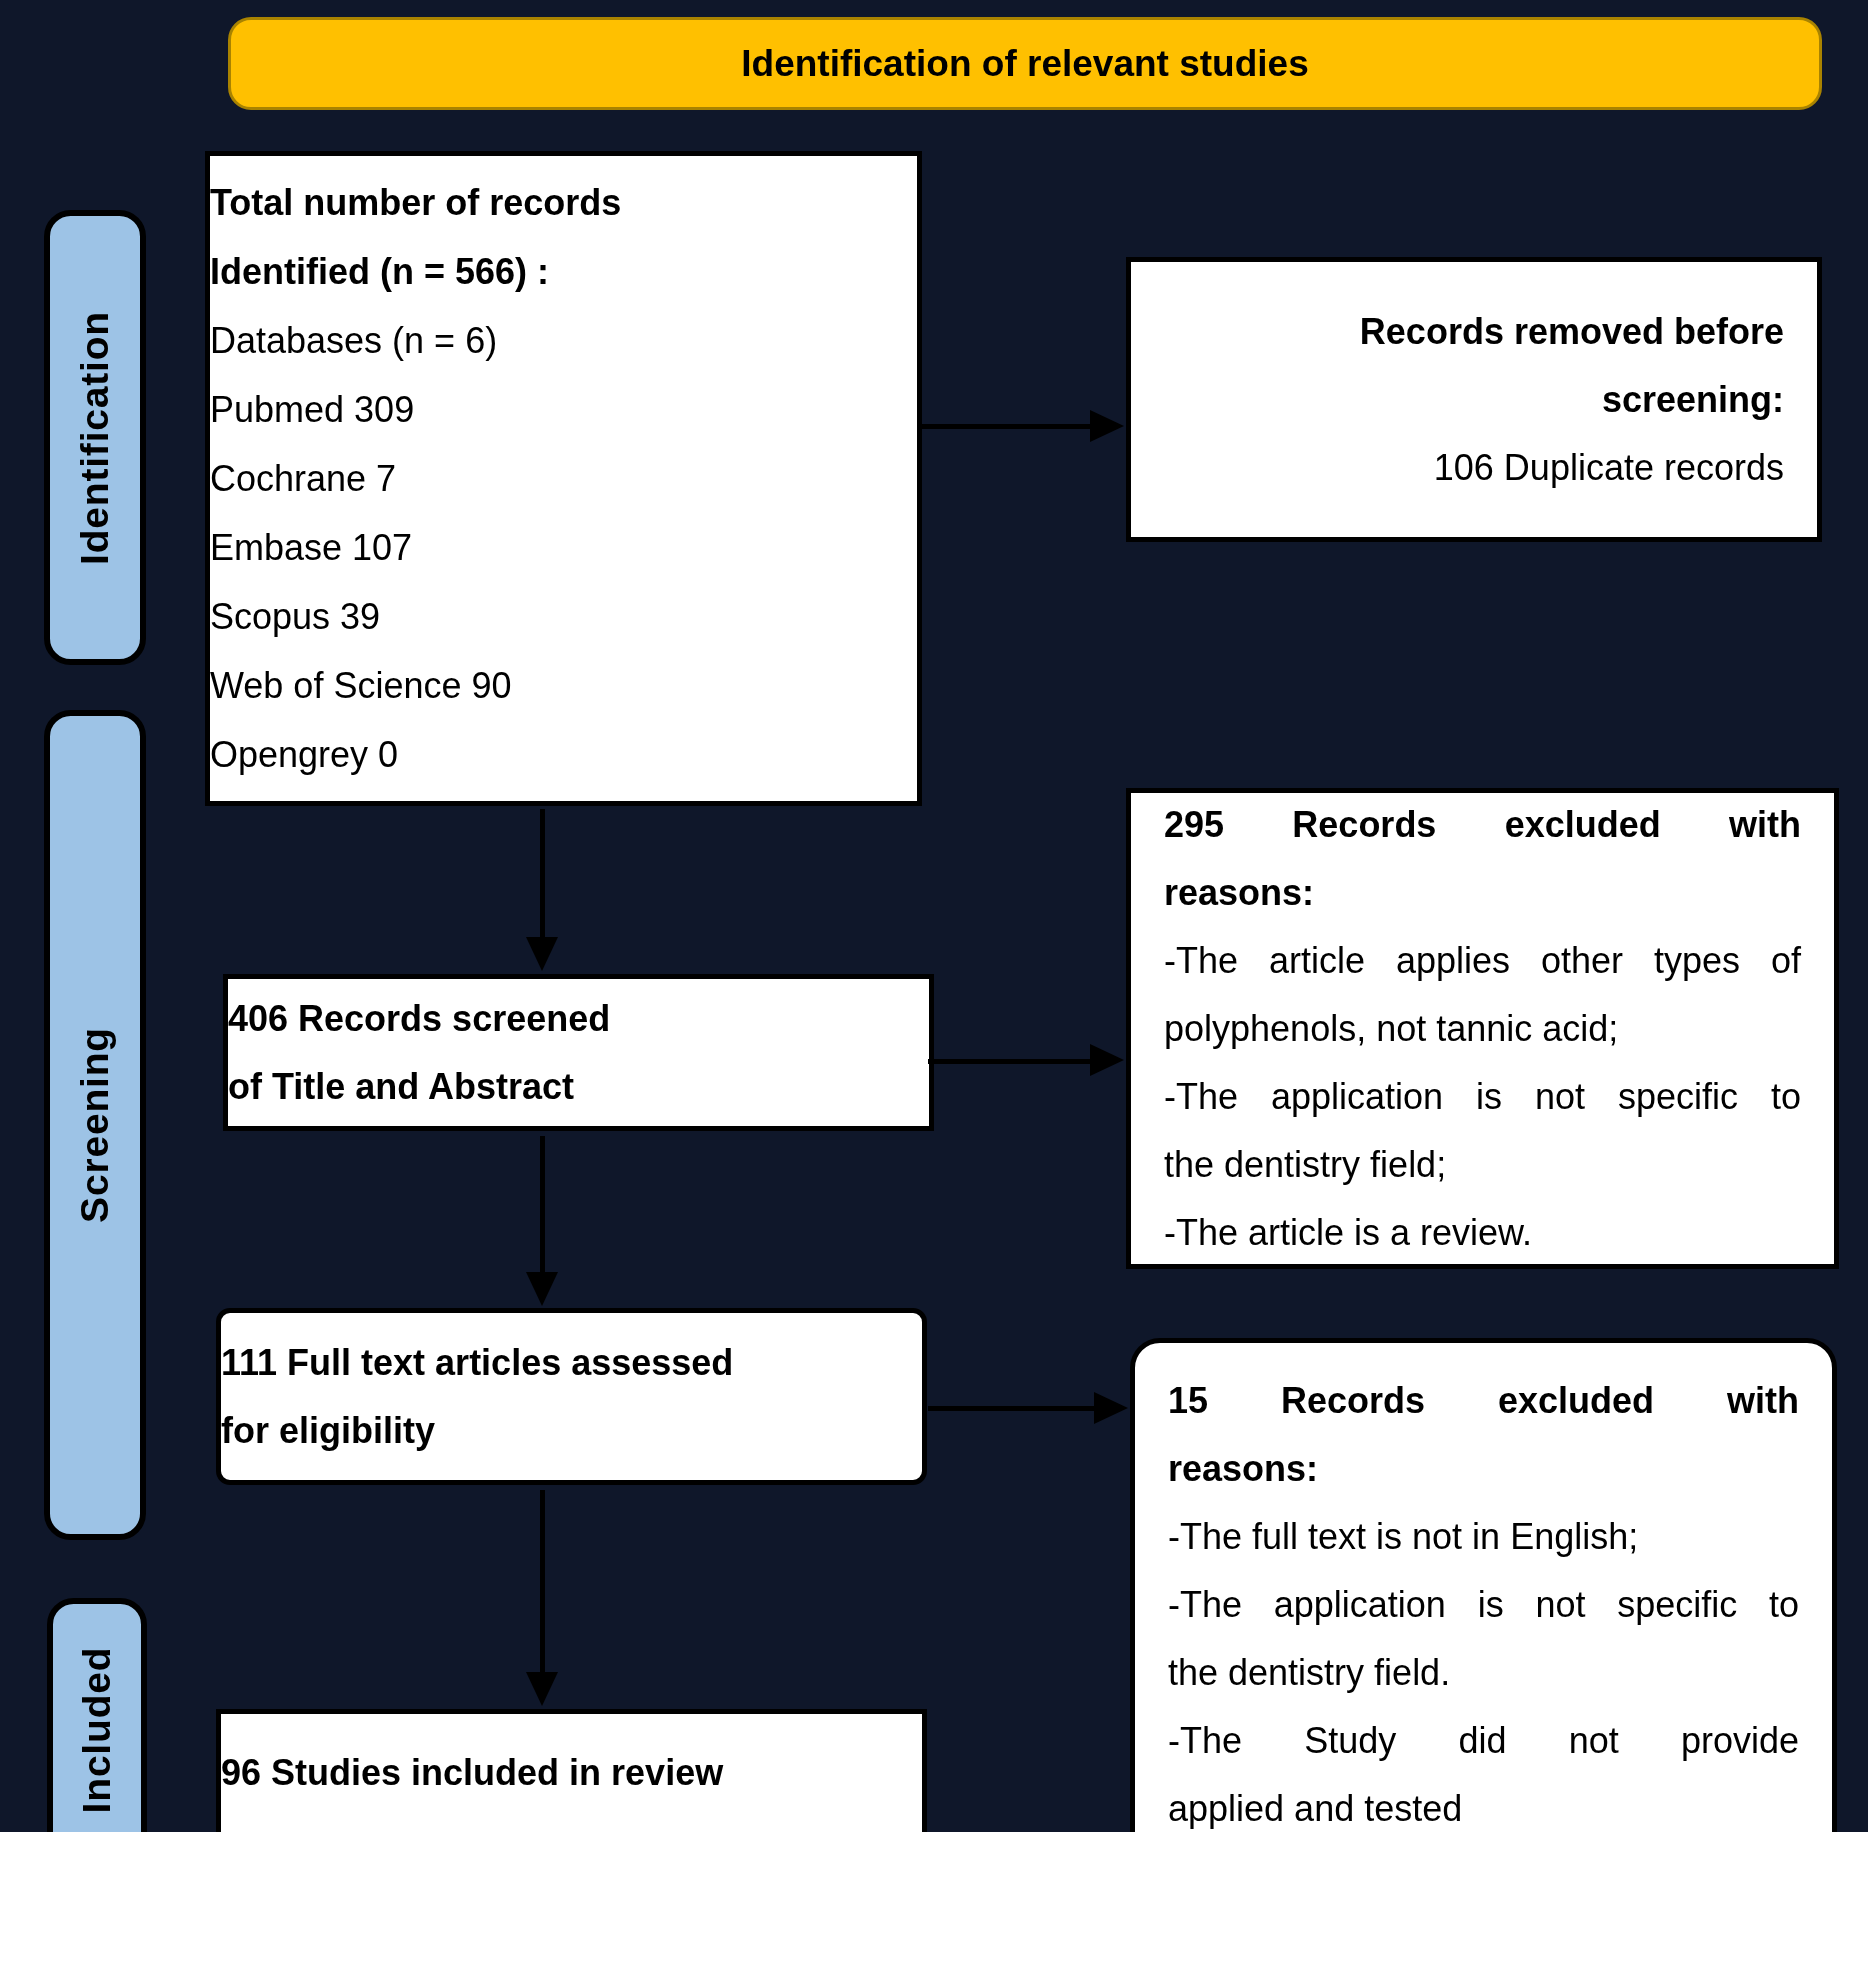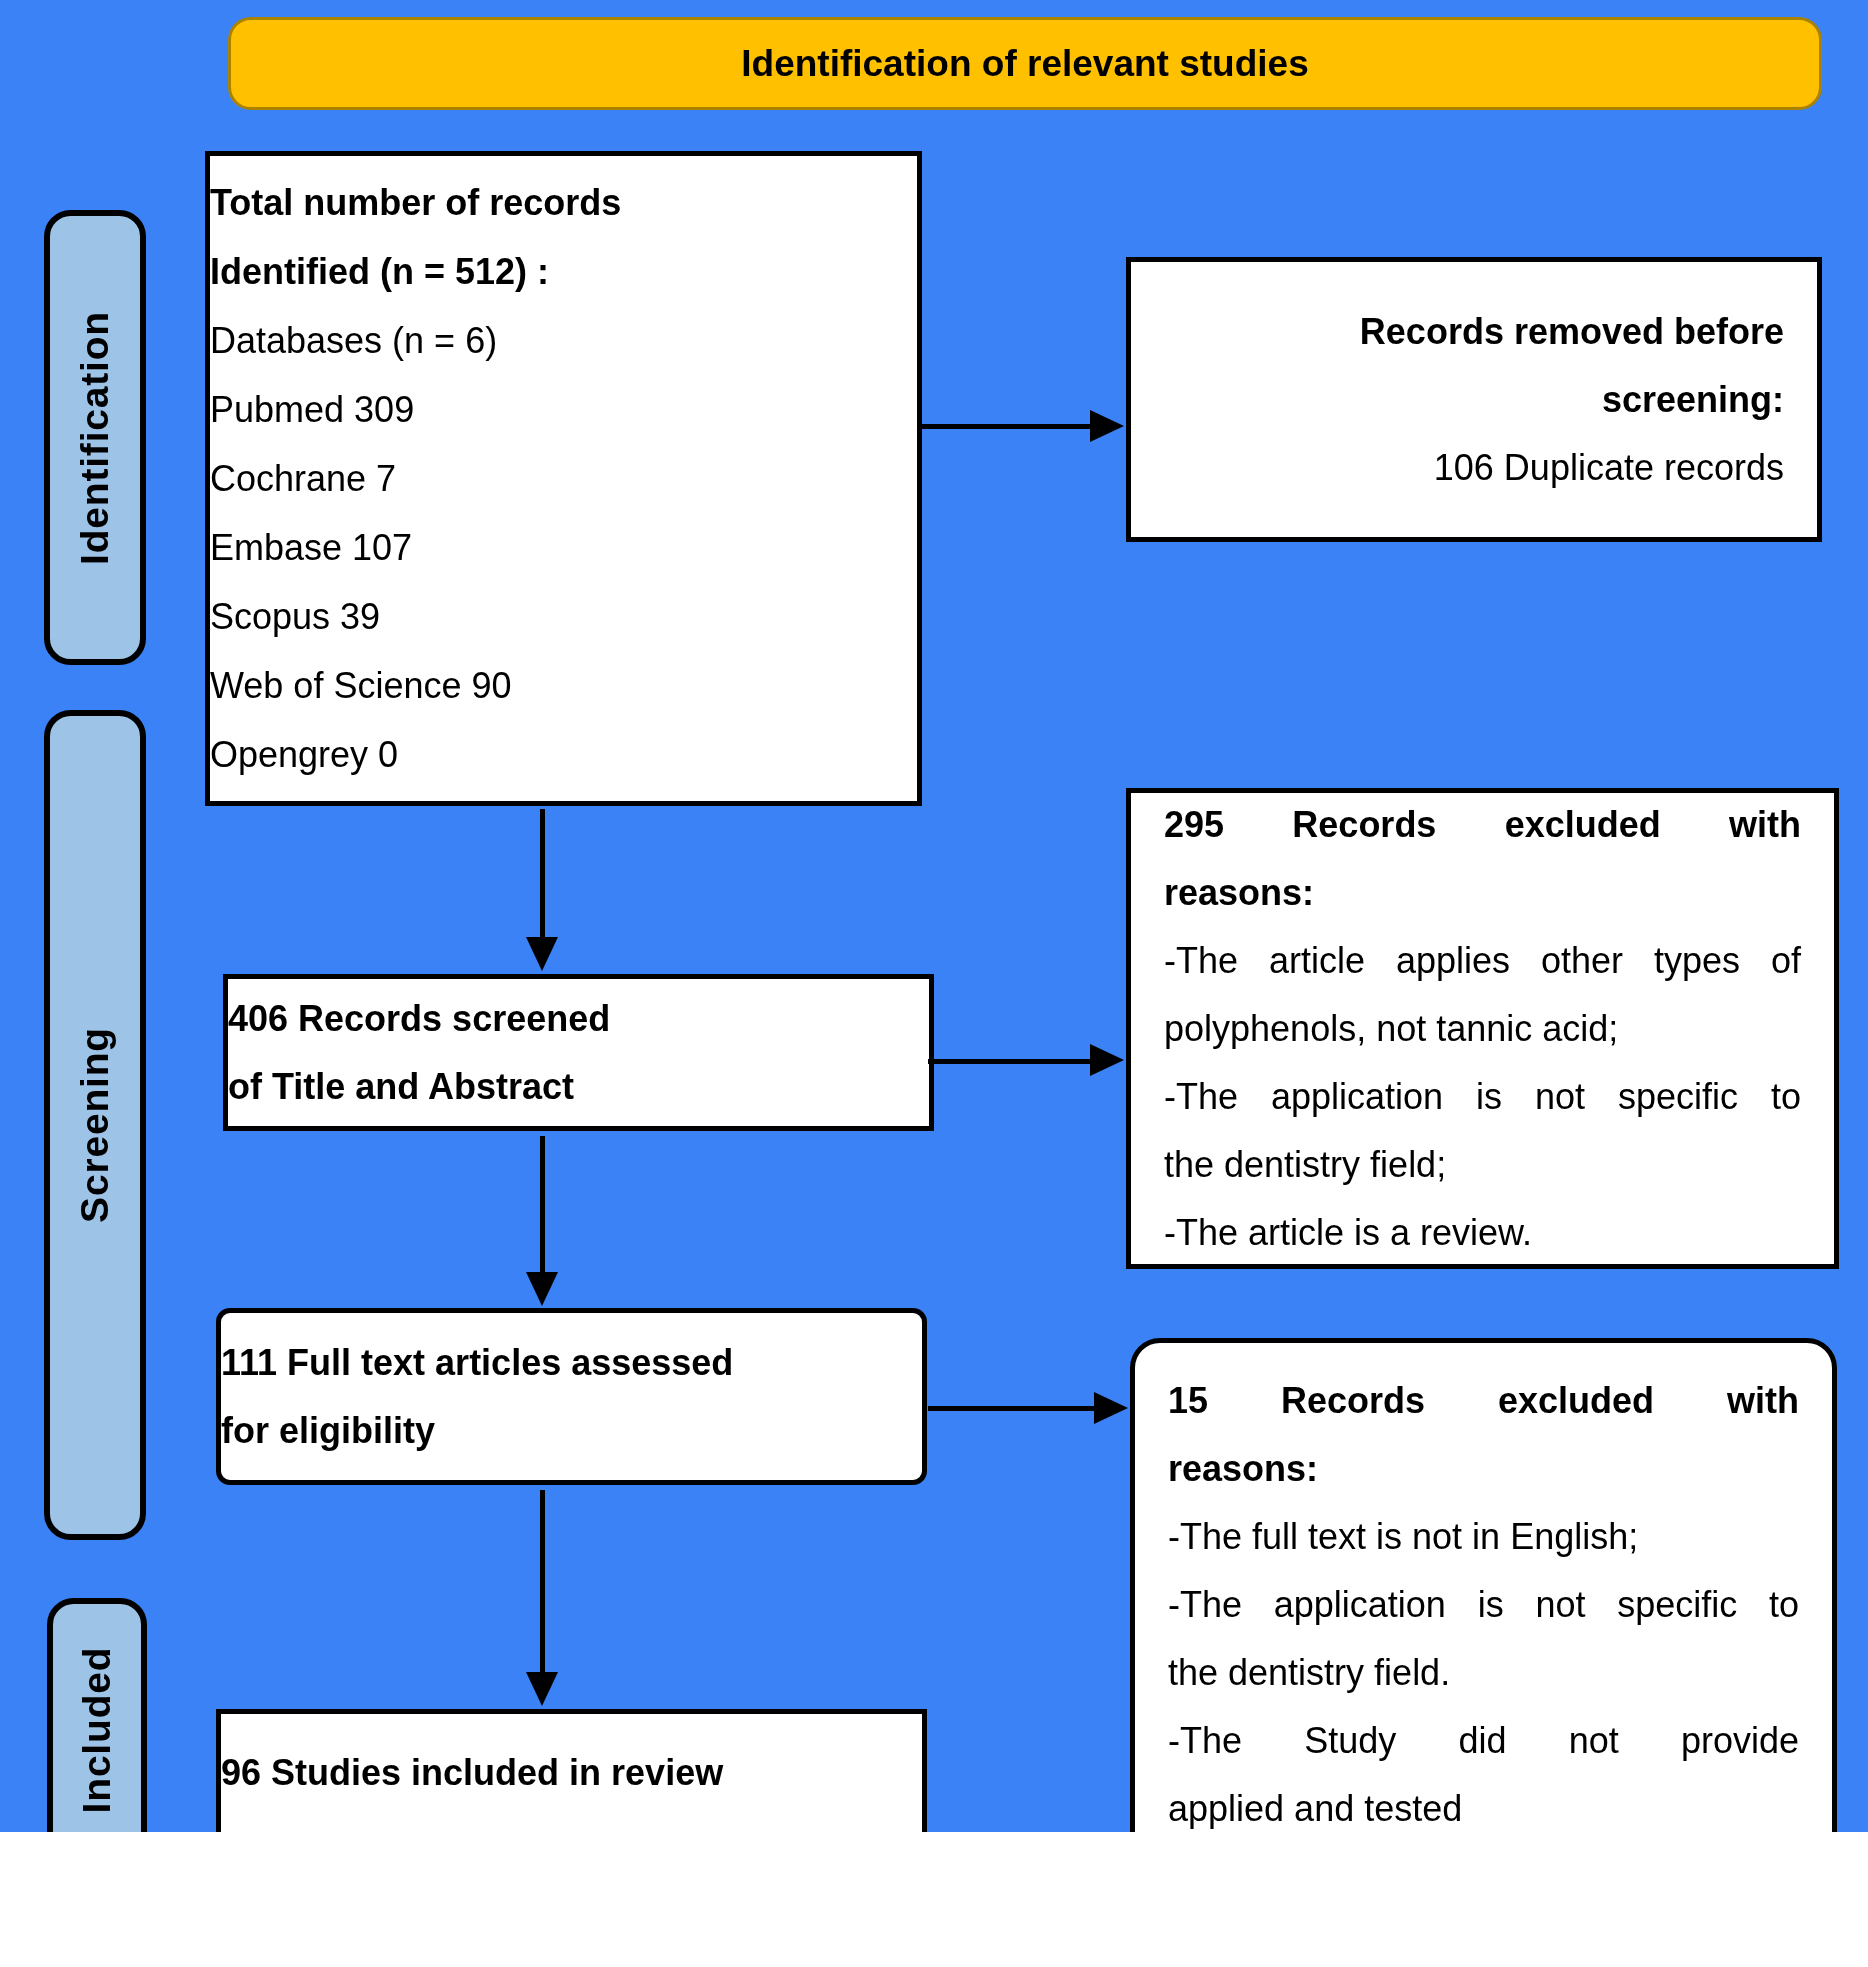--- a/index.html
+++ b/index.html
@@ -1,20 +1,20 @@
 <!DOCTYPE html>
 <html style="font-size:12.5px"><head>
 <meta charset="utf-8">
 <style>
   html, body { margin: 0; padding: 0; background: #ffffff; }
   .canvas {
     position: relative;
     width: 1869px;
     height: 1832px;
-    background: #3b82f6;
+    background: #0f172a;
     font-family: "Liberation Sans", sans-serif;
     color: #000000;
     overflow: hidden;
   }
 
   
   .banner {
     position: absolute;
     left: 228px; top: 17px;
     width: 1594px; height: 93px;
@@ -101,21 +101,21 @@
   </div>
   <div class="stage stage-screening" style="background: rgb(157, 195, 230);">
     <span class="stage-label">Screening</span>
   </div>
   <div class="stage stage-included" style="background: rgb(157, 195, 230);">
     <span class="stage-label">Included</span>
   </div>
 
   <div class="fbox box-identified centered">
     <div class="ln b">Total number of records</div>
-    <div class="ln b">Identified (n = 512) :</div>
+    <div class="ln b">Identified (n = 566) :</div>
     <div class="ln">Databases (n = 6)</div>
     <div class="ln">Pubmed 309</div>
     <div class="ln">Cochrane 7</div>
     <div class="ln">Embase 107</div>
     <div class="ln">Scopus 39</div>
     <div class="ln">Web of Science 90</div>
     <div class="ln">Opengrey 0</div>
   </div>
 
   <div class="fbox box-removed leftpad">

